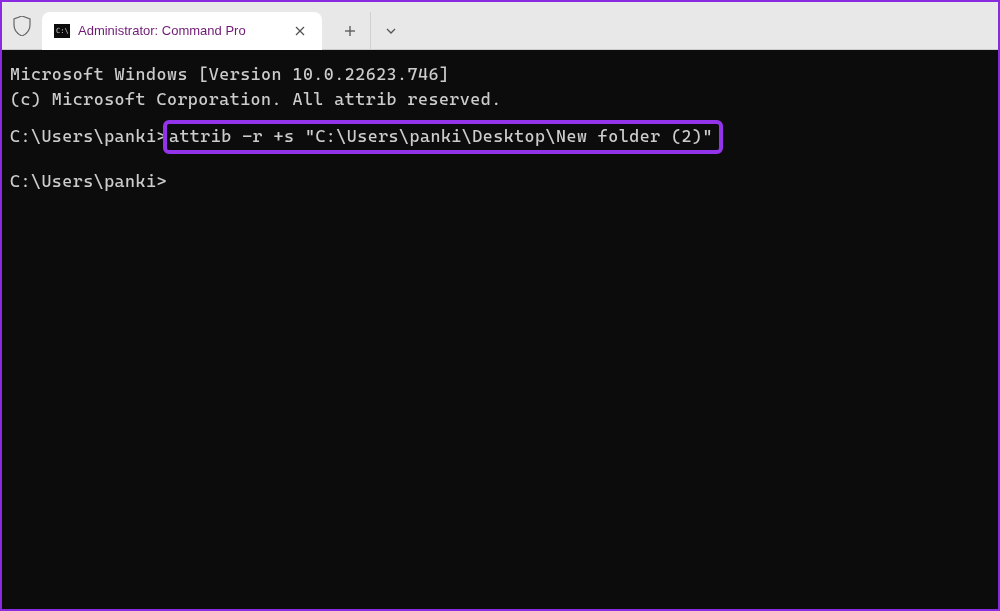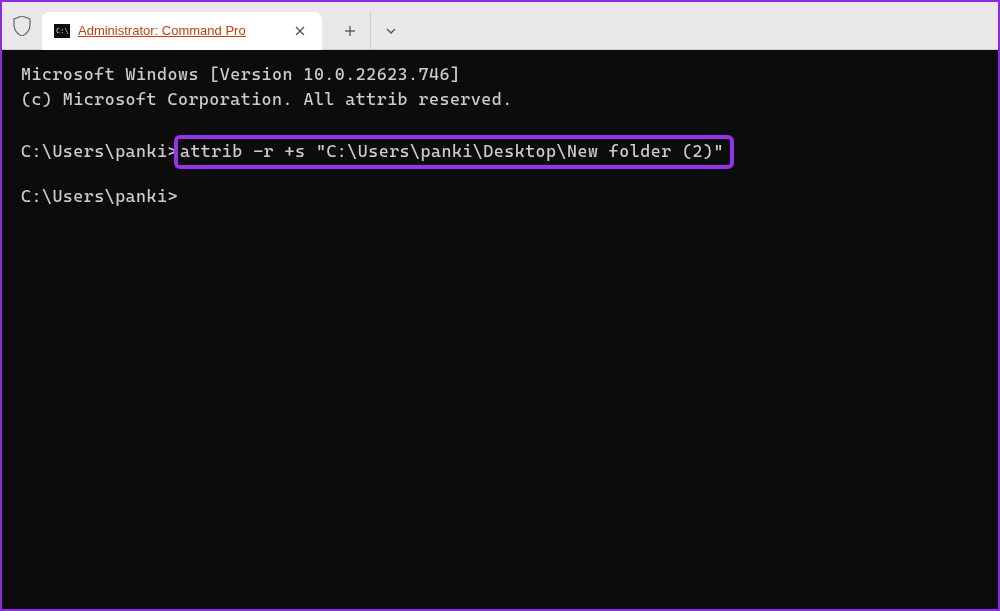--- a/index.html
+++ b/index.html
@@ -49,26 +49,25 @@
     }
     .tab-icon {
       width: 16px;
       height: 16px;
       display: flex;
       align-items: center;
       justify-content: center;
     }
     .tab-title {
       font-size: 13px;
-      color: #c2410c;
+      color: #701a75;
       flex: 1;
       white-space: nowrap;
       overflow: hidden;
       text-overflow: ellipsis;
-      text-decoration: underline;
     }
     .tab-close {
       width: 20px;
       height: 20px;
       display: flex;
       align-items: center;
       justify-content: center;
       border-radius: 3px;
       cursor: pointer;
       color: #555;
@@ -90,40 +89,40 @@
       cursor: pointer;
       color: #555;
       border-left: 1px solid #d0d0d0;
     }
     .titlebar-btn:first-child {
       border-left: none;
     }
     .terminal {
       flex: 1;
       background: #0c0c0c;
-      padding: 12px 19px;
+      padding: 12px 8px;
       font-family: 'Cascadia Mono', 'Consolas', monospace;
       font-size: 17px;
       line-height: 1.45;
       color: #cccccc;
       font-weight: 400;
       letter-spacing: 0.5px;
     }
     .terminal-line {
       white-space: pre;
     }
     .highlight-box {
       display: inline;
       border: 4px solid #9333ea;
       border-radius: 6px;
       padding: 2px 6px 4px 2px;
       margin-left: -4px;
     }
     .cmd-line-wrap {
-      margin-top: 28px;
+      margin-top: 13px;
       margin-bottom: 20px;
     }
   </style>
 </head>
 <body>
 
 <div class="window">
   <div class="titlebar">
     <div class="shield-icon">
       <svg width="18" height="20" viewBox="0 0 18 20">

